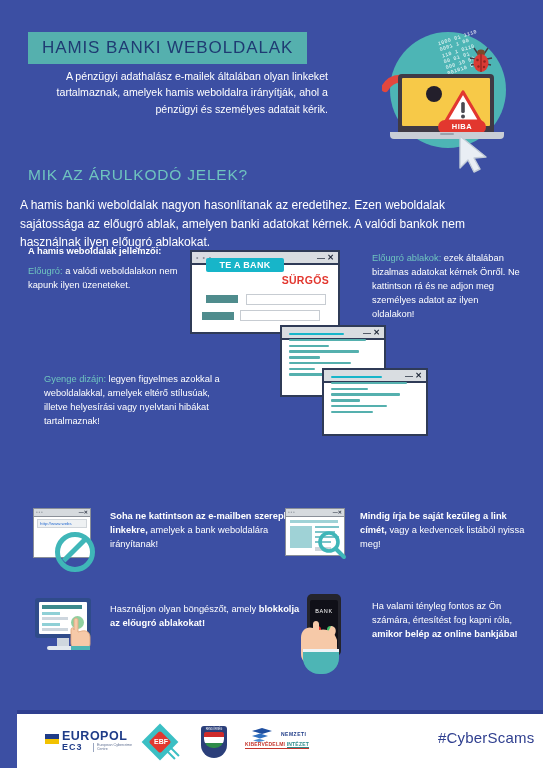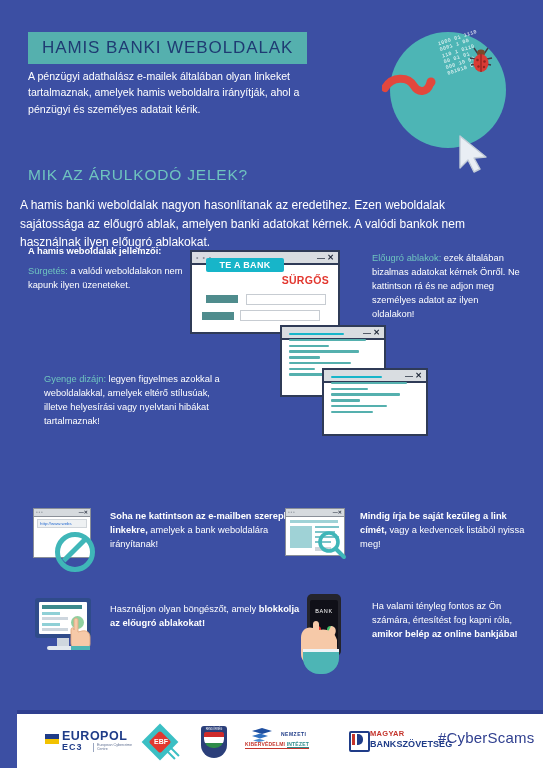--- a/index.html
+++ b/index.html
@@ -18,21 +18,21 @@
     position:absolute;left:28px;top:32px;
     background:#55b0ae;
     padding:7px 14px 8px 14px;
   }
   .title-band .title-text{
     color:#1f3b73;font-size:17px;letter-spacing:.9px;
     font-weight:400;line-height:1;white-space:nowrap;
   }
   .header-body{
     position:absolute;left:28px;top:68px;width:300px;
-    color:#ffffff;font-size:10.6px;line-height:1.55;
+    color:#ffffff;font-size:10.6px;line-height:1.55;text-align:right;
   }
 
   
   .hero{position:absolute;left:372px;top:22px;width:150px;height:150px;}
   .hero .disc{
     position:absolute;left:18px;top:10px;width:116px;height:116px;
     border-radius:50%;background:#4db5b5;
   }
   .hero .binary{
     position:absolute;left:72px;top:6px;width:78px;height:56px;
@@ -252,34 +252,49 @@
         <circle cx="16.5" cy="17.5" r="1.3" fill="#8f2420"></circle>
         <circle cx="10.5" cy="22.5" r="1.2" fill="#8f2420"></circle>
         <circle cx="16" cy="23" r="1.2" fill="#8f2420"></circle>
       </svg>
 
       <svg class="worm" viewBox="0 0 60 30">
         <path d="M3 18 C10 6, 26 6, 32 16 C36 23, 45 23, 48 14" stroke="#e2473d" stroke-width="8" fill="none" stroke-linecap="round"></path>
         <circle cx="49" cy="12" r="4.5" fill="#e2473d"></circle>
       </svg>
 
+      <div class="laptop">
+        <div class="screen-frame">
+          <div class="screen">
+            <div class="blackhole"></div>
+            <svg class="warn" viewBox="0 0 38 33">
+              <path d="M19 2 L36 31 L2 31 Z" fill="#ffffff" stroke="#e2372f" stroke-width="3.2" stroke-linejoin="round"></path>
+              <rect x="17.2" y="12" width="3.6" height="11" rx="1.6" fill="#4a4a52"></rect>
+              <circle cx="19" cy="26.5" r="2" fill="#4a4a52"></circle>
+            </svg>
+            <div class="hiba">HIBA</div>
+          </div>
+        </div>
+        <div class="base"></div>
+        <div class="notch"></div>
+      </div>
 
       <svg class="cursor" viewBox="0 0 36 40">
         <path d="M4 2 L4 34 L12 26 L18 38 L24 35 L18 24 L30 23 Z" fill="#e9eef4" stroke="#c3ccd7" stroke-width="1.4" stroke-linejoin="round"></path>
       </svg>
     </div>
   </div>
 
   <div class="sec-head" style="left:28px;top:166px;">MIK AZ ÁRULKODÓ JELEK?</div>
   <div class="s1-body">A hamis banki weboldalak nagyon hasonlítanak az eredetihez. Ezen weboldalak sajátossága az előugró ablak, amelyen banki adatokat kérnek. A valódi bankok nem használnak ilyen előugró ablakokat.</div>
 
   <div class="s1-label">A hamis weboldalak jellemzői:</div>
 
   <div class="s1-urgency">
-    <span class="hl">Sürgetés:</span><span> a valódi weboldalakon nem kapunk ilyen üzeneteket.</span>
+    <span class="hl">Előugró:</span><span> a valódi weboldalakon nem kapunk ilyen üzeneteket.</span>
   </div>
 
   <div class="s1-design">
     <span class="hl">Gyenge dizájn:</span><span> legyen figyelmes azokkal a weboldalakkal, amelyek eltérő stílusúak, illetve helyesírási vagy nyelvtani hibákat tartalmaznak!</span>
   </div>
 
   <div class="s1-popup">
     <span class="hl">Előugró ablakok:</span><span> ezek általában bizalmas adatokat kérnek Önről. Ne kattintson rá és ne adjon meg személyes adatot az ilyen oldalakon!</span>
   </div>
 
@@ -444,24 +459,17 @@
     <div class="logo nki" style="left:228px;top:13px;width:92px;height:26px;">
       <svg class="chev" viewBox="0 0 26 14">
         <path d="M1 3 L11 0 L21 3 L11 6 Z" fill="#1f4fa0"></path>
         <path d="M1 8 L9 5.6 L17 8 L9 10.4 Z" fill="#2f6fc0"></path>
         <path d="M2 12.6 L8 10.8 L14 12.6 L8 14 Z" fill="#4f8fd0"></path>
       </svg>
       <div class="l1">NEMZETI</div>
       <div class="l2"><span style="color:#c4342b;border:none;">KIBERVÉDELMI </span><span>INTÉZET</span></div>
     </div>
 
-    <div class="logo mbsz" style="left:332px;top:12px;width:120px;height:28px;">
-      <div class="bx"></div>
-      <div class="bar1"></div>
-      <div class="bar2"></div>
-      <div class="t1">MAGYAR</div>
-      <div class="t2">BANKSZÖVETSÉG</div>
-    </div>
   </div>
 
   <div class="hashtag">#CyberScams</div>
 
 </div>
 
 </body></html>

